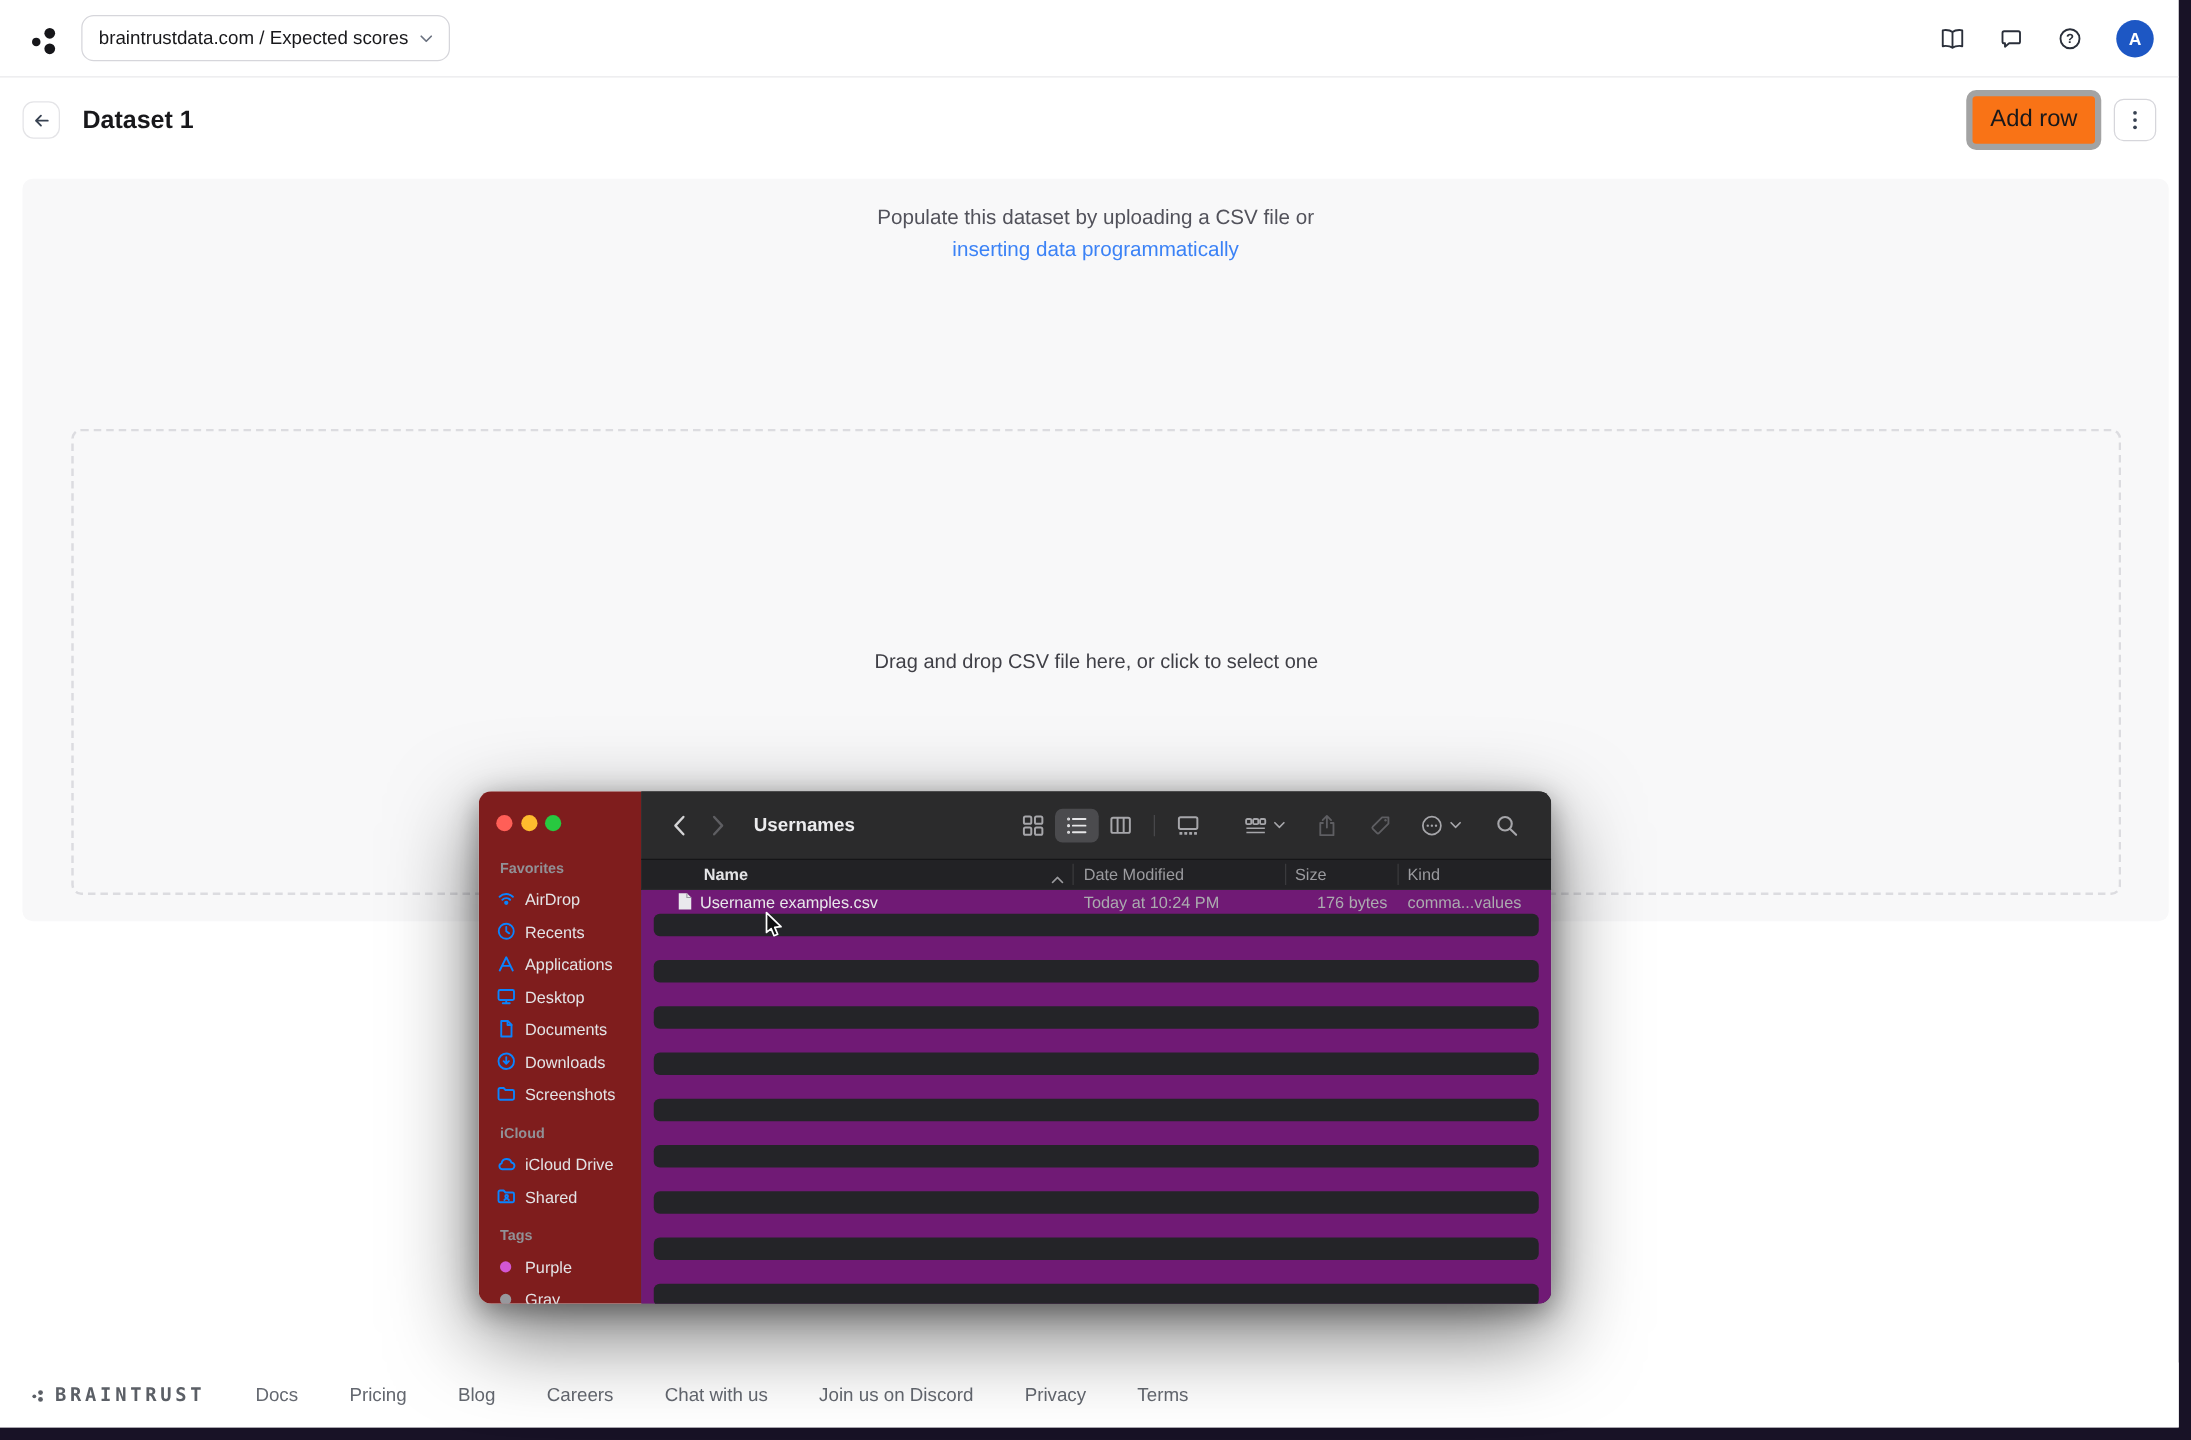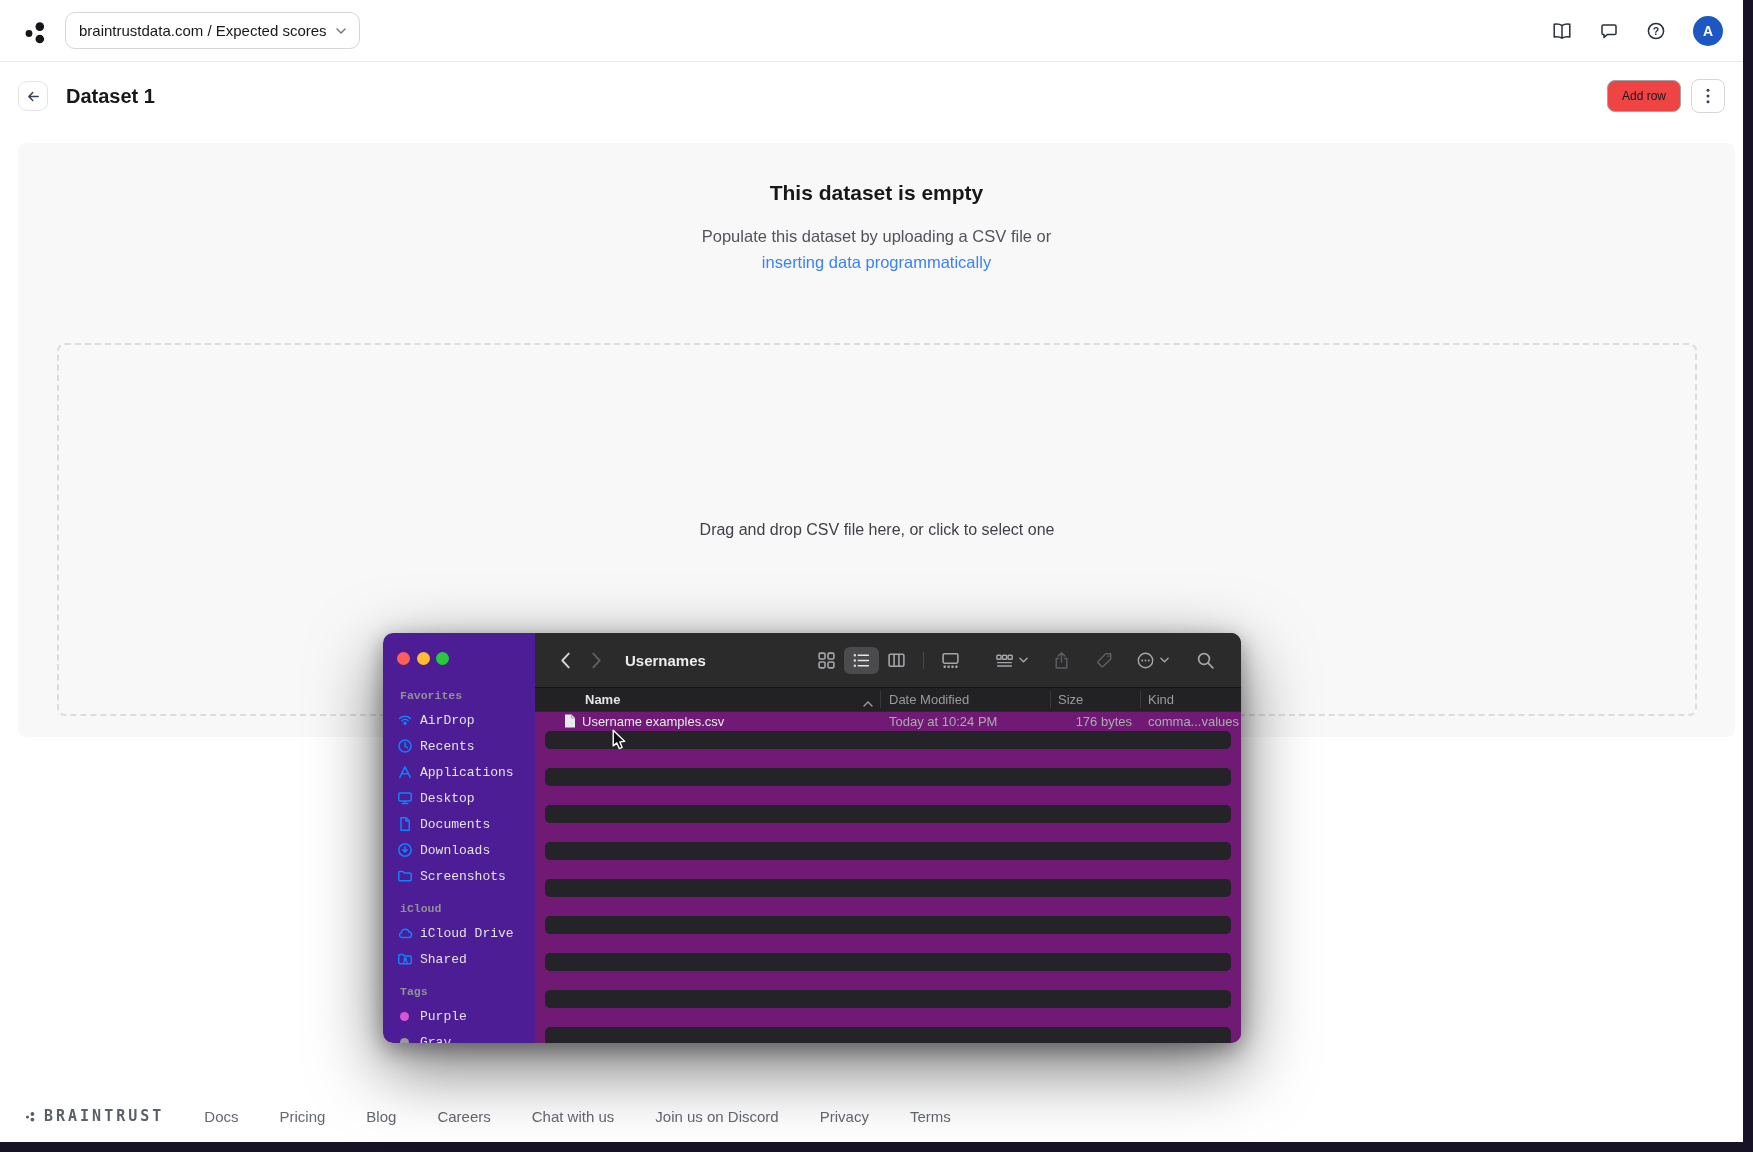--- a/index.html
+++ b/index.html
@@ -25,21 +25,21 @@
   .nav-right { display:flex; align-items:center; gap:27px; margin-right:20px; }
   .nav-icon { width:20px; height:20px; color:#2a2f3a; cursor:pointer; }
   .avatar { width:30px; height:30px; border-radius:50%; color:#fff; font-size:14px; font-weight:700; display:flex; align-items:center; justify-content:center; cursor:pointer; }
 
   
   .pagehead { height:68px; display:flex; align-items:center; padding:0 18px; }
   .back-btn { width:30px; height:30px; border:1px solid #e4e4e7; border-radius:9px; background:#fff; display:flex; align-items:center; justify-content:center; color:#374151; cursor:pointer; }
   .back-btn svg { width:15px; height:15px; }
   .page-title { margin-left:18px; font-size:20px; font-weight:700; color:#18181b; }
   .pagehead .spacer { flex:1; }
-  .btn { border:1px solid #a3a3a3; border-radius:8px; background:#ef4444; font-size:12px; color:#18181b; padding:8px 14px; cursor:pointer; font-family:inherit; }
+  .btn { border:5px solid #a3a3a3; border-radius:8px; background:#f97316; font-size:19px; color:#18181b; padding:8px 14px; cursor:pointer; font-family:inherit; }
   .kebab-btn { width:34px; height:34px; border:1px solid #d6d6db; border-radius:8px; background:#fff; margin-left:10px; display:flex; align-items:center; justify-content:center; color:#374151; cursor:pointer; }
 
   
   .card { position:absolute; left:18px; top:143px; width:1717px; height:594px; background:#f8f8f9; border-radius:8px; }
   .empty-title { text-align:center; margin-top:38px; font-size:21px; font-weight:700; color:#18181b; }
   .empty-line { text-align:center; margin-top:22px; font-size:16.5px; color:#52525b; }
   .empty-link-line { text-align:center; margin-top:7px; }
   .empty-link { font-size:16.5px; color:#3b82f6; text-decoration:none; cursor:pointer; }
   .dropzone { position:absolute; left:39px; right:38px; top:200px; height:373px; border:2px dashed #dcdce0; border-radius:8px; display:flex; align-items:center; justify-content:center; cursor:pointer; }
   .dropzone-text { font-size:16px; color:#3f3f46; }
@@ -47,21 +47,21 @@
   
   .footer { position:absolute; left:0; right:0; bottom:0; height:52px; background:#fff; display:flex; align-items:center; padding-left:24px; gap:40px; }
   .brand { display:flex; align-items:center; gap:7px; }
   .brand svg { width:13px; height:13px; color:#5b5f66; }
   .brand-name { font-family:"DejaVu Sans Mono", monospace; font-size:15px; font-weight:700; letter-spacing:3px; color:#5b5f66; }
   .foot-link { font-size:15px; color:#646870; cursor:pointer; white-space:nowrap; }
 
   
   .finder { position:absolute; left:383px; top:633px; width:858px; height:410px; border-radius:10px; box-shadow:0 24px 70px rgba(0,0,0,.55), 0 6px 22px rgba(0,0,0,.35); }
   .fbody { width:100%; height:100%; border-radius:10px; overflow:hidden; display:flex; box-shadow:inset 0 0 0 1px rgba(255,255,255,.09); }
-  .fsidebar { width:152px; background:#4c1d95; padding:19px 0 0 14px; flex:0 0 auto;font-family:Liberation Mono, monospace; }
+  .fsidebar { width:130px; background:#7f1d1d; padding:19px 0 0 14px; flex:0 0 auto; }
   .lights { display:flex; gap:6.5px; margin-bottom:24px; }
   .light { width:13px; height:13px; border-radius:50%; cursor:pointer; }
   .fsection { margin-bottom:13px; }
   .fsection-label { font-size:11.5px; font-weight:700; color:#919196; margin:0 0 5px 3px; }
   .fitem { display:flex; align-items:center; gap:7px; height:26px; cursor:pointer; }
   .fitem svg { width:16px; height:16px; color:#0a84ff; flex:0 0 auto; }
   .fitem-label { font-size:13px; color:#e3e3e5; white-space:nowrap; }
   .tagdot { width:9px; height:9px; border-radius:50%; margin:0 4px 0 3px; flex:0 0 auto; }
 
   .fcontent { flex:1; display:flex; flex-direction:column; background:#1d1d20; min-width:0; }
@@ -144,21 +144,20 @@
     <button class="kebab-btn">
       <svg width="4" height="16" viewBox="0 0 4 16">
           <circle cx="2" cy="2.2" r="1.5" fill="currentColor"></circle>
           <circle cx="2" cy="8" r="1.5" fill="currentColor"></circle>
           <circle cx="2" cy="13.8" r="1.5" fill="currentColor"></circle>
         </svg>
     </button>
   </div>
 
   <section class="card">
-    <h2 class="empty-title">This dataset is empty</h2>
     <p class="empty-line">Populate this dataset by uploading a CSV file or</p>
     <p class="empty-link-line"><a class="empty-link" style="color: rgb(59, 130, 246);">inserting data programmatically</a></p>
     <div class="dropzone">
       <span class="dropzone-text">Drag and drop CSV file here, or click to select one</span>
     </div>
   </section>
 
   <footer class="footer">
     <div class="brand">
       <svg viewBox="0 0 34 34">

